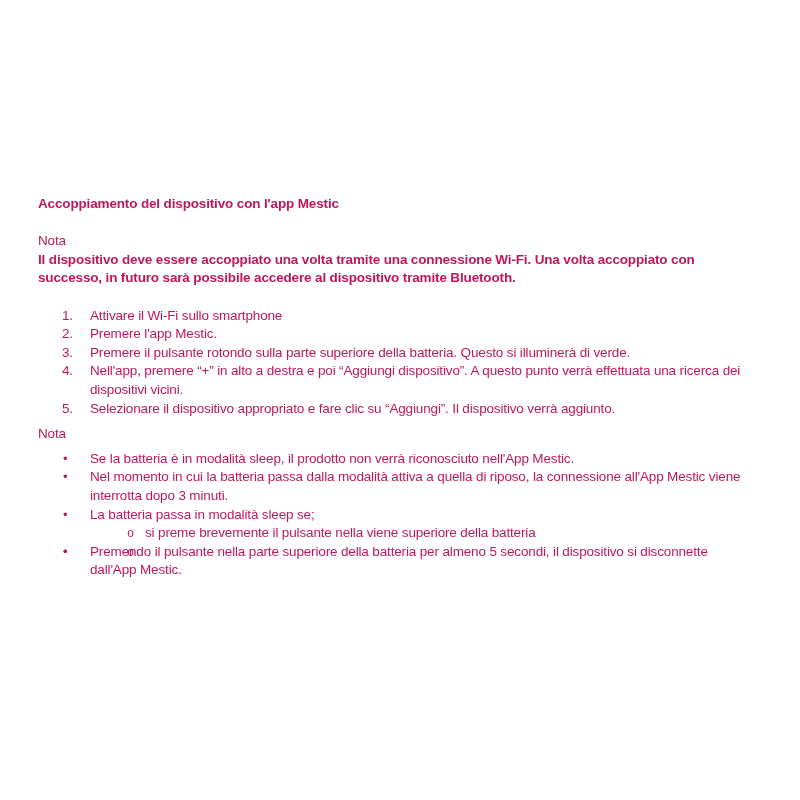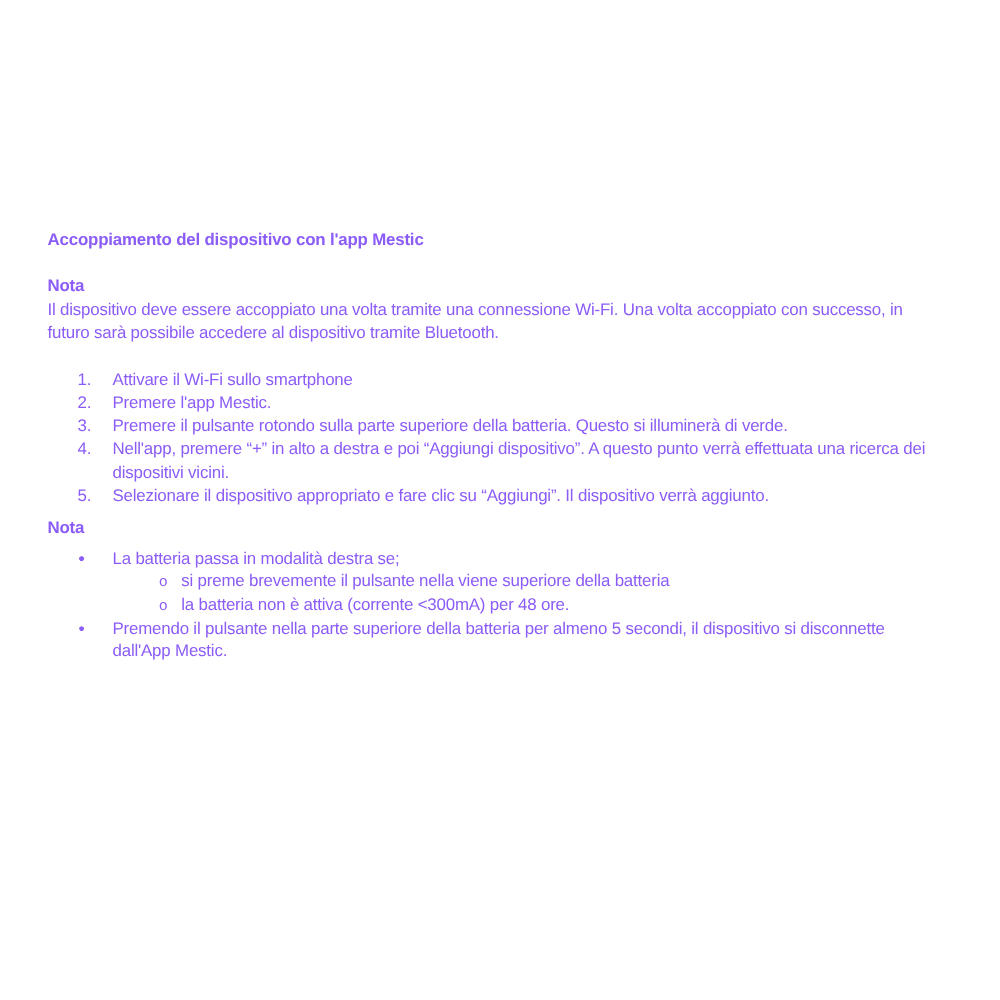--- a/index.html
+++ b/index.html
@@ -10,42 +10,42 @@
   body {
     width: 800px;
     height: 800px;
     position: relative;
     overflow: hidden;
     font-family: "Liberation Sans", sans-serif;
   }
   .doc {
     position: absolute;
     left: 38px;
-    top: 183px;
+    top: 195px;
     width: 716px;
-    color: #8b5cf6;
+    color: #be185d;
     font-size: 13.5px;
     line-height: 18.6px;
     letter-spacing: -0.15px;
   }
   .doc-title {
     font-weight: bold;
     margin: 0 0 18.6px 0;
     font-size: 13.5px;
   }
   .note-heading {
-    font-weight: bold;
+    font-weight: normal;
     margin: 0;
   }
   .note-heading.second {
     margin-top: 7px;
     margin-bottom: 6px;
   }
   .intro {
-    font-weight: normal;
+    font-weight: bold;
     margin: 0;
   }
   .steps {
     margin: 18.6px 0 0 0;
   }
   .li {
     position: relative;
     padding-left: 52px;
   }
   .li .marker {
@@ -107,34 +107,35 @@
       <span class="marker">5.</span>
       <span>Selezionare il dispositivo appropriato e fare clic su “Aggiungi”. Il dispositivo verrà aggiunto.</span>
     </div>
   </div>
 
   <div class="note-heading second">Nota</div>
 
   <div class="bullets">
     <div class="bullet-li">
       <span class="bmarker">•</span>
+      <span>Se la batteria è in modalità sleep, il prodotto non verrà riconosciuto nell'App Mestic.</span>
     </div>
     <div class="bullet-li">
       <span class="bmarker">•</span>
+      <span>Nel momento in cui la batteria passa dalla modalità attiva a quella di riposo, la connessione all'App Mestic viene interrotta dopo 3 minuti.</span>
     </div>
     <div class="bullet-li">
       <span class="bmarker">•</span>
-      <span>La batteria passa in modalità destra se;</span>
+      <span>La batteria passa in modalità sleep se;</span>
       <div class="sub-li">
         <span class="smarker">o</span>
         <span>si preme brevemente il pulsante nella viene superiore della batteria</span>
       </div>
       <div class="sub-li">
         <span class="smarker">o</span>
-        <span>la batteria non è attiva (corrente &lt;300mA) per 48 ore.</span>
       </div>
     </div>
     <div class="bullet-li">
       <span class="bmarker">•</span>
     </div>
     <div class="bullet-li">
       <span class="bmarker">•</span>
       <span>Premendo il pulsante nella parte superiore della batteria per almeno 5 secondi, il dispositivo si disconnette dall'App Mestic.</span>
     </div>
   </div>

